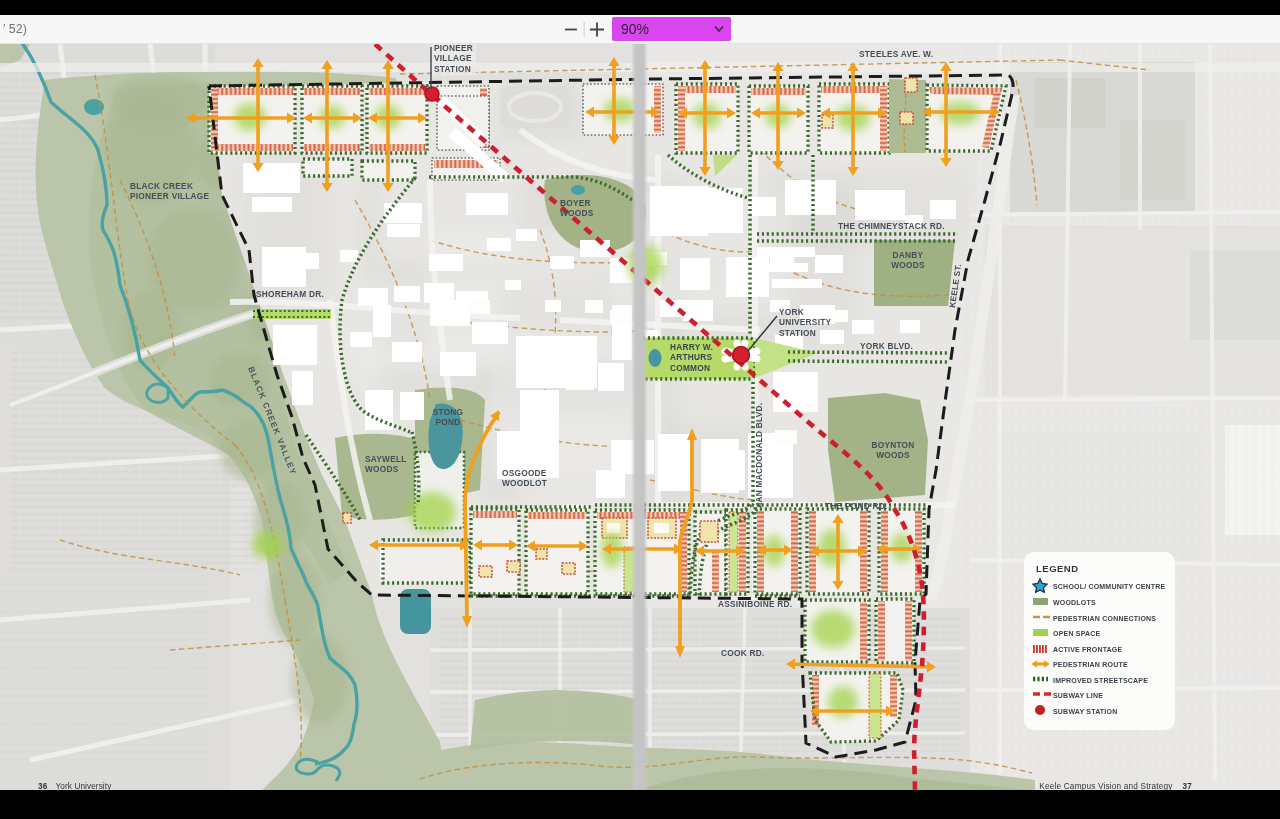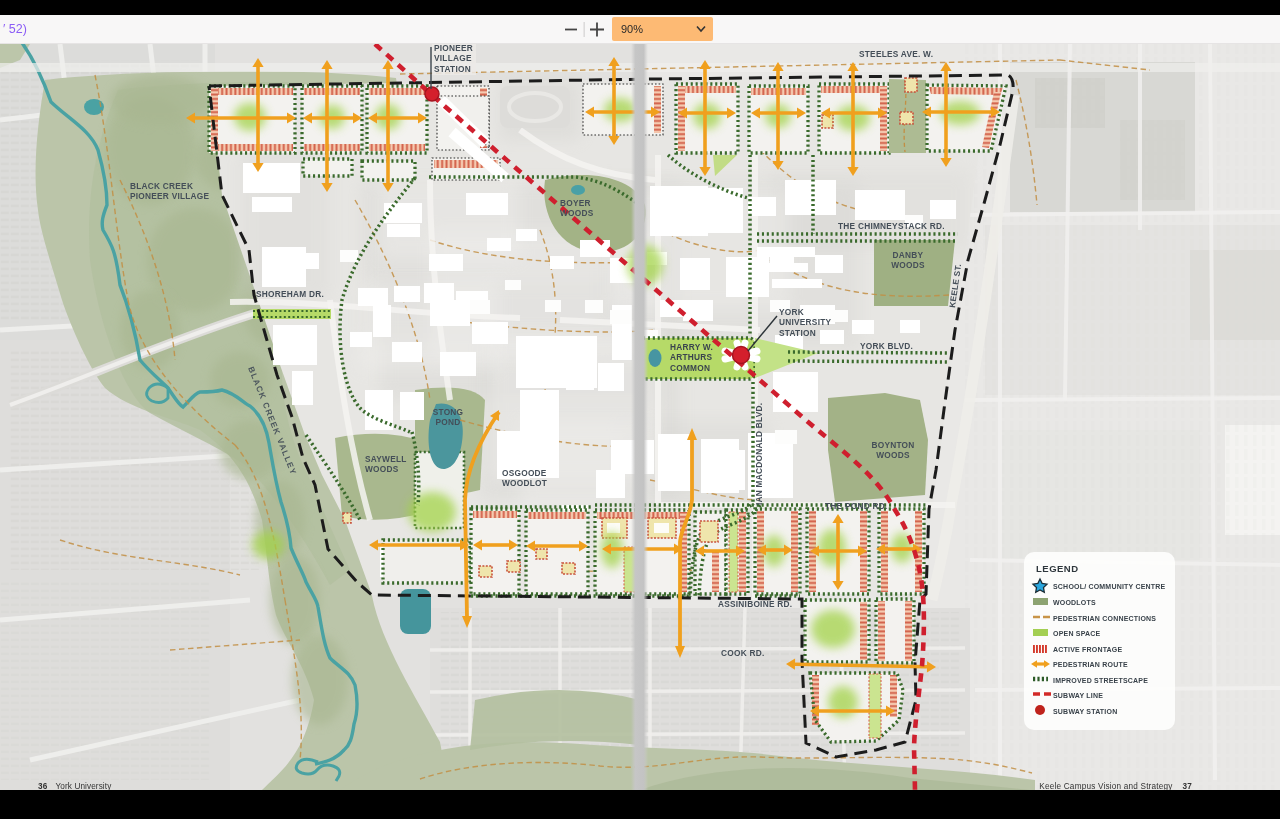--- a/index.html
+++ b/index.html
@@ -1,20 +1,20 @@
 <!DOCTYPE html>
 <html><head><meta charset="utf-8">
 <style>
 html,body{margin:0;padding:0;width:1280px;height:819px;background:#000;overflow:hidden}
 *{box-sizing:border-box}
 #toolbar{position:absolute;left:0;top:15px;width:1280px;height:29px;background:#f8f7f7;border-bottom:1px solid #e6e4e4;z-index:5;font-family:"Liberation Sans",sans-serif}
-#pg{position:absolute;left:3px;top:7px;font-size:12.5px;color:#8b5cf6}
+#pg{position:absolute;left:3px;top:7px;font-size:12.5px;color:#737373}
 #zoomctl{position:absolute;left:556px;top:0;height:29px}
 .zbtn{position:absolute;top:0;height:29px;color:#454545;font-size:17px;line-height:27px}
-#dd{position:absolute;left:56px;top:2px;width:101px;height:24px;background:#fdba74;border-radius:2px;color:#2a2a2a;font-size:11px;line-height:24px;padding-left:9px}
+#dd{position:absolute;left:56px;top:2px;width:119px;height:24px;background:#d946ef;border-radius:2px;color:#2a2a2a;font-size:14px;line-height:24px;padding-left:9px}
 #dd svg{position:absolute;right:7px;top:8px}
 svg.map{position:absolute;left:0;top:0;z-index:1}
 </style></head>
 <body>
 <div id="toolbar">
  <div id="pg">′ 52)</div>
  <div id="zoomctl">
    <div class="zbtn" style="left:8px"><svg width="14" height="29">
           <path d="M1,14.5 L13,14.5" stroke="#454545" stroke-width="1.8"></path>
         </svg></div>

